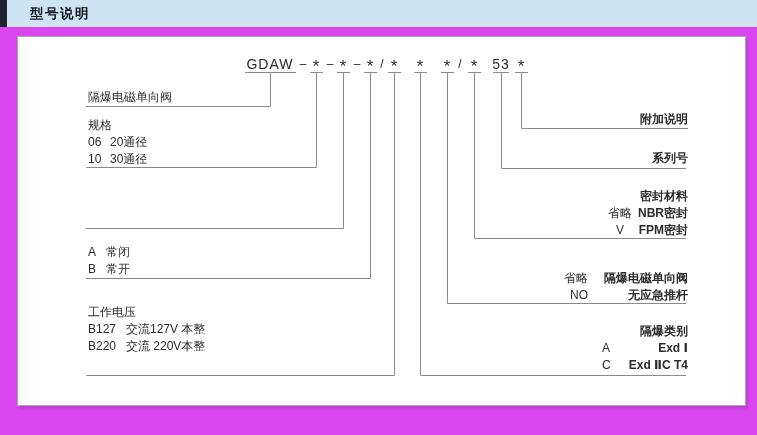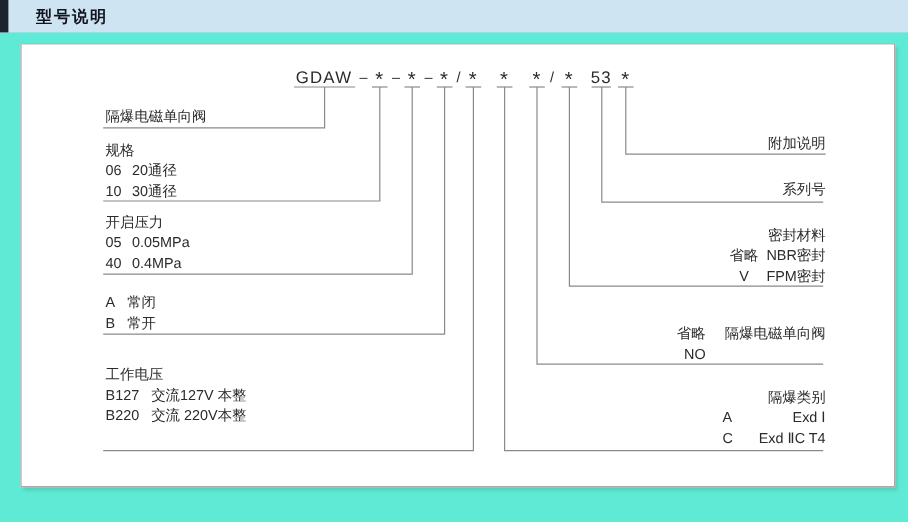--- a/index.html
+++ b/index.html
@@ -1,16 +1,16 @@
 <!DOCTYPE html>
 <html><head>
 <meta charset="utf-8">
 <style>
   html,body{margin:0;padding:0;background:#fff;}
-  .page{position:relative;width:757px;height:435px;background:#5eead4;overflow:hidden;
+  .page{position:relative;width:757px;height:435px;background:#d946ef;overflow:hidden;
         font-family:"Liberation Sans","DejaVu Sans",sans-serif;color:#2b2b2b;}
   
   .hdr{position:absolute;left:0;top:0;width:757px;height:27px;background:#cfe4f2;}
   .hdr-accent{position:absolute;left:0;top:0;width:7px;height:27px;background:#1c2230;}
   .hdr-title{position:absolute;left:30px;top:0;height:27px;line-height:27px;margin:0;
              font-size:13.5px;font-weight:bold;letter-spacing:1.5px;color:#11131f;}
   
   .panel{position:absolute;left:17px;top:36px;width:727px;height:368px;background:#fff;
          border:1px solid #a8a8a8;box-shadow:2px 3px 3px rgba(0,0,0,0.12);}
   svg.connectors{position:absolute;left:0;top:0;width:757px;height:435px;pointer-events:none;}
@@ -24,21 +24,21 @@
   .grp{position:absolute;font-size:12px;line-height:17px;white-space:nowrap;}
   .grp .lrow{display:flex;}
   .grp .code{flex:none;}
   .grp .desc{flex:none;}
   .single{line-height:14px;text-align:center;}
   .l1{left:88px;top:90px;line-height:14px;}
   .l2{left:88px;top:117px;} .l2 .code{width:22px;}
   .l3{left:88px;top:177px;} .l3 .code{width:22px;}
   .l4{left:88px;top:244px;} .l4 .code{width:18px;}
   .l5{left:88px;top:304px;} .l5 .code{width:38px;}
-  .rgrp .lrow .desc{flex:1;text-align:right;}
+  .rgrp .lrow .desc{flex:1;text-align:right;font-weight:bold;}
   .r1{right:69px;top:112px;line-height:14px;text-align:right;}
   .r2{right:69px;top:151px;line-height:14px;text-align:right;}
   .r3{right:69px;top:188px;width:82px;} .r3 .code{width:28px;text-align:center;}
   .r4{right:69px;top:270px;width:126px;} .r4 .code{width:26px;text-align:right;}
   .r5{right:69px;top:323px;width:86px;} .r5 .code{width:12px;text-align:left;}
 </style>
 </head>
 <body>
 
 <div class="page">
@@ -106,33 +106,20 @@
     <div class="lrow">
         <span class="code">06</span>
         <span class="desc">20通径</span>
       </div>
     <div class="lrow">
         <span class="code">10</span>
         <span class="desc">30通径</span>
       </div>
   </div>
 
-  <div class="grp l3">
-    <div class="lrow">
-        <span class="desc">开启压力</span>
-      </div>
-    <div class="lrow">
-        <span class="code">05</span>
-        <span class="desc">0.05MPa</span>
-      </div>
-    <div class="lrow">
-        <span class="code">40</span>
-        <span class="desc">0.4MPa</span>
-      </div>
-  </div>
 
   <div class="grp l4">
     <div class="lrow">
         <span class="code">A</span>
         <span class="desc">常闭</span>
       </div>
     <div class="lrow">
         <span class="code">B</span>
         <span class="desc">常开</span>
       </div>
@@ -178,20 +165,21 @@
       </div>
   </div>
 
   <div class="grp rgrp r4">
     <div class="lrow">
         <span class="code">省略</span>
         <span class="desc">隔爆电磁单向阀</span>
       </div>
     <div class="lrow">
         <span class="code">NO</span>
+        <span class="desc">无应急推杆</span>
       </div>
   </div>
 
   <div class="grp rgrp r5">
     <div class="lrow">
         <span class="desc">隔爆类别</span>
       </div>
     <div class="lrow">
         <span class="code">A</span>
         <span class="desc">Exd Ⅰ</span>

